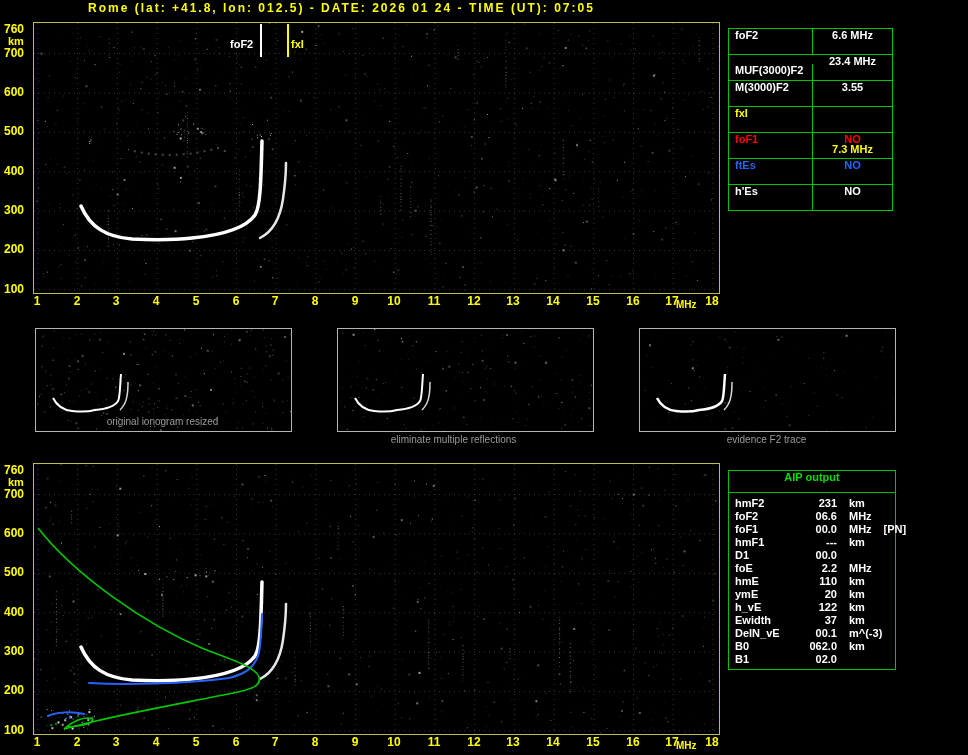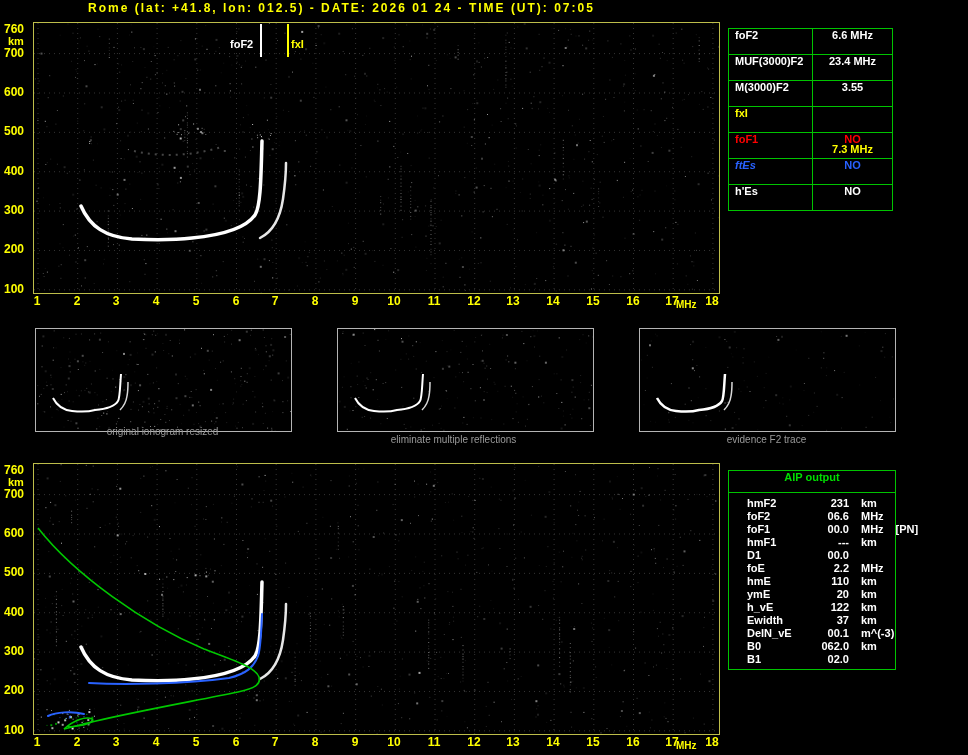--- a/index.html
+++ b/index.html
@@ -25,21 +25,21 @@
   .as-row{display:flex;height:25px;line-height:25px;font:bold 11px "Liberation Sans",sans-serif;}
   .as-row + .as-row{border-top:1px solid #00c400;}
   .as-label{width:84px;padding-left:6px;border-right:1px solid #00c400;box-sizing:border-box;}
   .as-value{flex:1;text-align:center;}
 
   #aip-table{position:absolute;left:728px;top:470px;width:166px;border:1px solid #00c400;
              background:#000;padding-bottom:3px;}
   .aip-header{height:21px;line-height:21px;text-align:center;color:#00dd00;
               font:bold 11px "Liberation Sans",sans-serif;border-bottom:1px solid #00c400;margin-bottom:4px;}
   .aip-row{height:13px;line-height:13px;color:#ffffff;
-           font:bold 11px "Liberation Sans",sans-serif;padding-left:6px;white-space:nowrap;margin-left:12px;}
+           font:bold 11px "Liberation Sans",sans-serif;padding-left:6px;white-space:nowrap;}
   .aip-label{display:inline-block;width:58px;}
   .aip-value{display:inline-block;width:44px;text-align:right;}
   .aip-unit{display:inline-block;margin-left:12px;}
   .aip-note{display:inline-block;margin-left:12px;}
   #aip-tec{border-top:1px solid #00c400;margin-top:4px;padding-top:2px;}
 
   .thumb{position:absolute;width:255px;height:102px;border:1px solid #b4b4b4;background:#000;}
   .thumb-caption{position:absolute;width:257px;text-align:center;color:#9a9a9a;
                  font:10px "Liberation Sans",sans-serif;}
 </style>
@@ -1053,37 +1053,37 @@
   </div>
   <div class="trace-label" id="fof2-label">foF2</div>
   <div class="trace-label" id="fxi-label">fxI</div>
 
   <div id="autoscala-table">
   <div class="as-row">
         <div class="as-label" style="color: rgb(255, 255, 255);">foF2</div>
         <div class="as-value" style="color: rgb(255, 255, 255);">6.6 MHz</div>
       </div>
       <div class="as-row">
-        <div class="as-label" style="color: rgb(255, 255, 255);">MUF(3000)F2</div>
+        <div class="as-label" style="color: rgb(255, 255, 255); margin-top: 9px;">MUF(3000)F2</div>
         <div class="as-value" style="color: rgb(255, 255, 255);">23.4 MHz</div>
       </div>
       <div class="as-row">
         <div class="as-label" style="color: rgb(255, 255, 255);">M(3000)F2</div>
         <div class="as-value" style="color: rgb(255, 255, 255);">3.55</div>
       </div>
       <div class="as-row">
         <div class="as-label" style="color: rgb(255, 255, 0);">fxI</div>
         <div class="as-value" style="color: rgb(255, 255, 0); margin-top: 36px;">7.3 MHz</div>
       </div>
       <div class="as-row">
         <div class="as-label" style="color: rgb(255, 0, 0);">foF1</div>
         <div class="as-value" style="color: rgb(255, 0, 0);">NO</div>
       </div>
       <div class="as-row">
-        <div class="as-label" style="color: rgb(41, 98, 255); font-style: italic;">ftEs</div>
+        <div class="as-label" style="color: rgb(41, 98, 255);">ftEs</div>
         <div class="as-value" style="color: rgb(41, 98, 255);">NO</div>
       </div>
       <div class="as-row">
         <div class="as-label" style="color: rgb(255, 255, 255);">h'Es</div>
         <div class="as-value" style="color: rgb(255, 255, 255);">NO</div>
       </div>
     </div>
 
   <div class="thumb" style="left:35px;top:328px;">
     <svg id="svg-t1" width="255" height="102">
@@ -1722,21 +1722,21 @@
           <rect x="102.6" y="33.5" width="1" height="1" fill="#d8d8d8" opacity="0.22"></rect>
           <rect x="163.5" y="61.1" width="1" height="1" fill="#8a8a8a" opacity="0.13"></rect>
           <rect x="142.6" y="74.5" width="1" height="1" fill="#d8d8d8" opacity="0.13"></rect>
           <rect x="59.1" y="47.4" width="1" height="1" fill="#8a8a8a" opacity="0.60"></rect>
           <rect x="4.9" y="61.0" width="1" height="1" fill="#d8d8d8" opacity="0.29"></rect>
         </g>
       <path d="M 17,69 C 21,77 27,81 36,82 C 45,83 52,83 59,81 C 71,80 79,77 82,72 C 84,69 84,57 85,45" stroke="#ffffff" stroke-width="2.5" fill="none"></path>
       <path d="M 84,81 C 87,78 90,74 91,67 C 92,62 92,57 92,53" stroke="#ffffff" stroke-width="1.5" fill="none" opacity="0.85"></path>
     </svg>
   </div>
-  <div class="thumb-caption" style="left:34px;top:426px;">original ionogram resized</div>
+  <div class="thumb-caption" style="left:34px;top:416px;">original ionogram resized</div>
   <div class="thumb-caption" style="left:325px;top:434px;">eliminate multiple reflections</div>
   <div class="thumb-caption" style="left:638px;top:434px;">evidence F2 trace</div>
 
   <div class="plot" id="plot-bot" style="left:33px;top:463px;width:685px;height:270px;">
     <svg id="svg-bot" width="685" height="270">
       <g class="grid">
           <line x1="4" y1="0" x2="4" y2="270" stroke="#343434" stroke-width="1" stroke-dasharray="1 4"></line>
           <line x1="43.7" y1="0" x2="43.7" y2="270" stroke="#343434" stroke-width="1" stroke-dasharray="1 4"></line>
           <line x1="83.4" y1="0" x2="83.4" y2="270" stroke="#343434" stroke-width="1" stroke-dasharray="1 4"></line>
           <line x1="123.10000000000001" y1="0" x2="123.10000000000001" y2="270" stroke="#343434" stroke-width="1" stroke-dasharray="1 4"></line>

